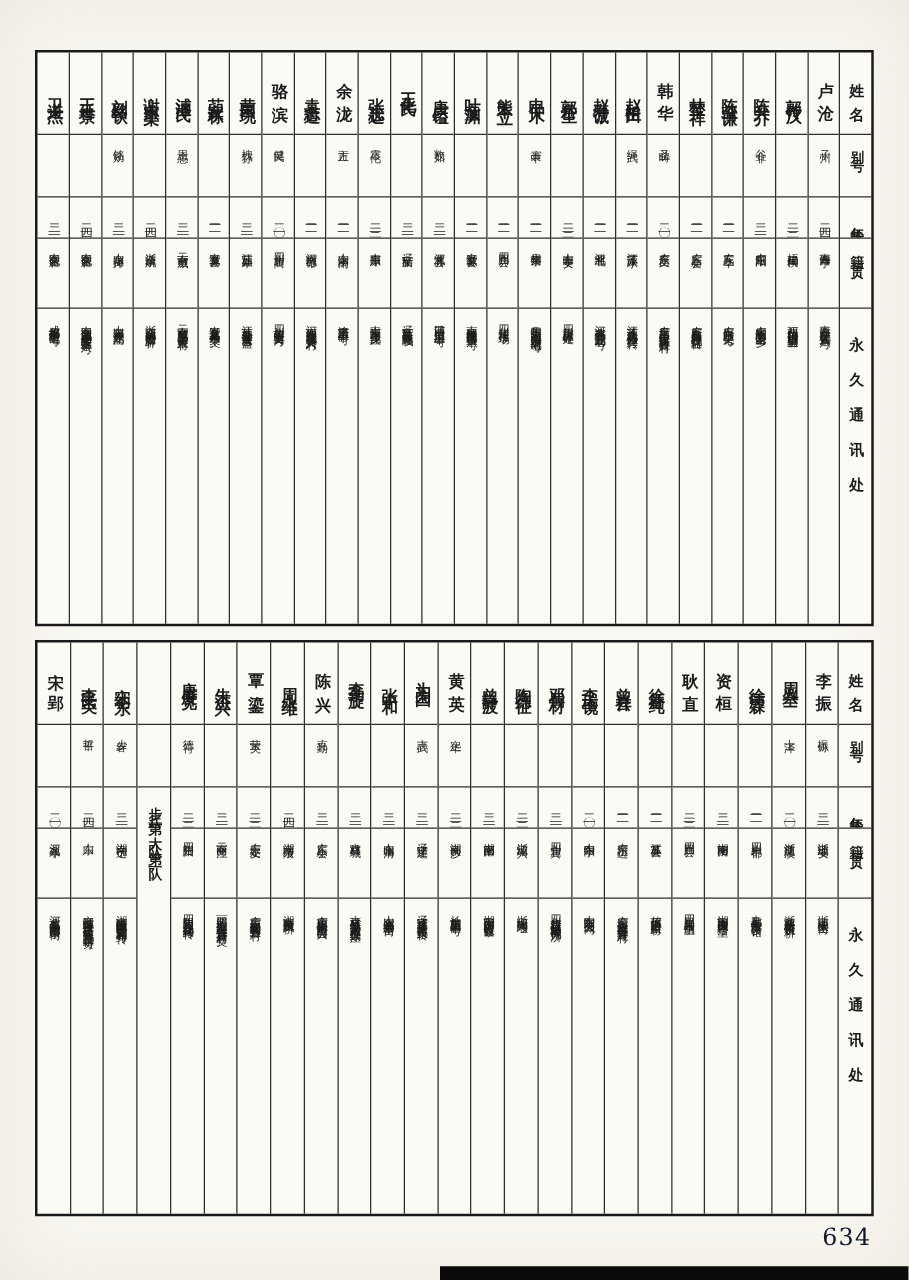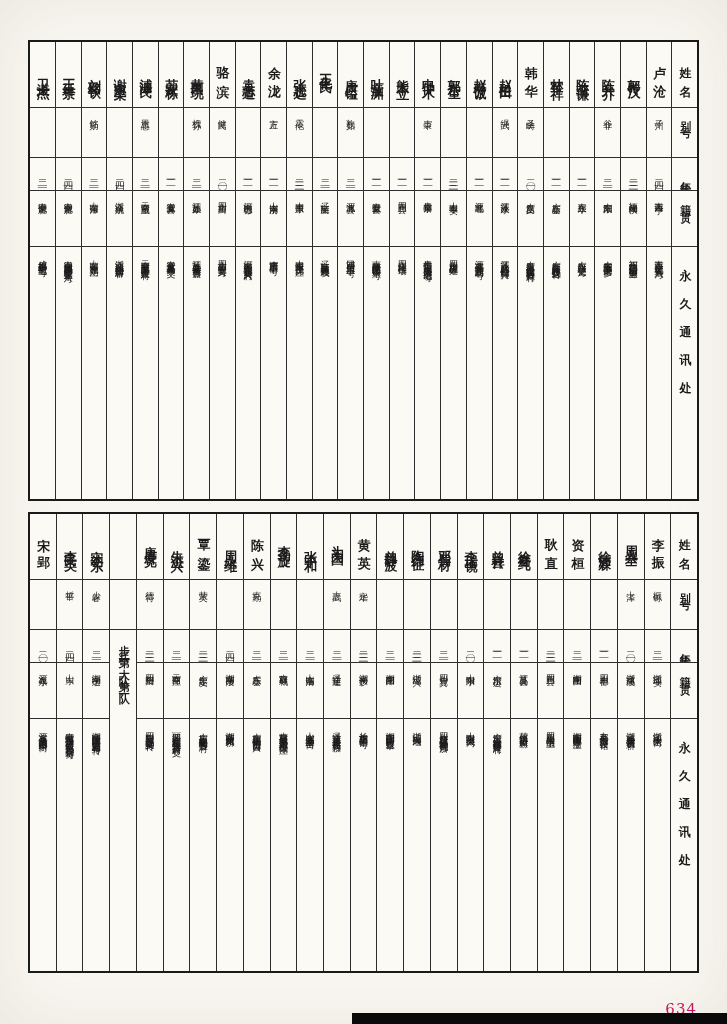--- a/index.html
+++ b/index.html
@@ -44,22 +44,22 @@
   .native-text{font-size:9px;letter-spacing:1px;}
   .address-text{font-size:9px;letter-spacing:1px;}
   .divider-label{font-size:11px;font-weight:700;letter-spacing:6px;}
   
   .hdr-name{font-size:12px;font-weight:700;letter-spacing:18px;}
   .hdr-alias{font-size:11px;font-weight:700;letter-spacing:7px;}
   .hdr-age{font-size:11px;font-weight:700;letter-spacing:2px;}
   .hdr-native{font-size:11px;font-weight:700;letter-spacing:9px;}
   .hdr-address{font-size:12px;font-weight:700;letter-spacing:28px;padding-top:6px;}
   .page-number{
-    position:absolute;right:30px;top:1000px;
-    font-size:15px;color:#be185d;letter-spacing:1px;
+    position:absolute;right:30px;top:979px;
+    font-size:19px;color:#0f172a;letter-spacing:1px;
   }
   .scan-bar{
     position:absolute;left:352px;right:0;bottom:0;height:11px;background:#0a0a0a;
   }
 </style>
 </head>
 <body>
 
 <div class="page">
   <div class="vtable" id="table-top">

